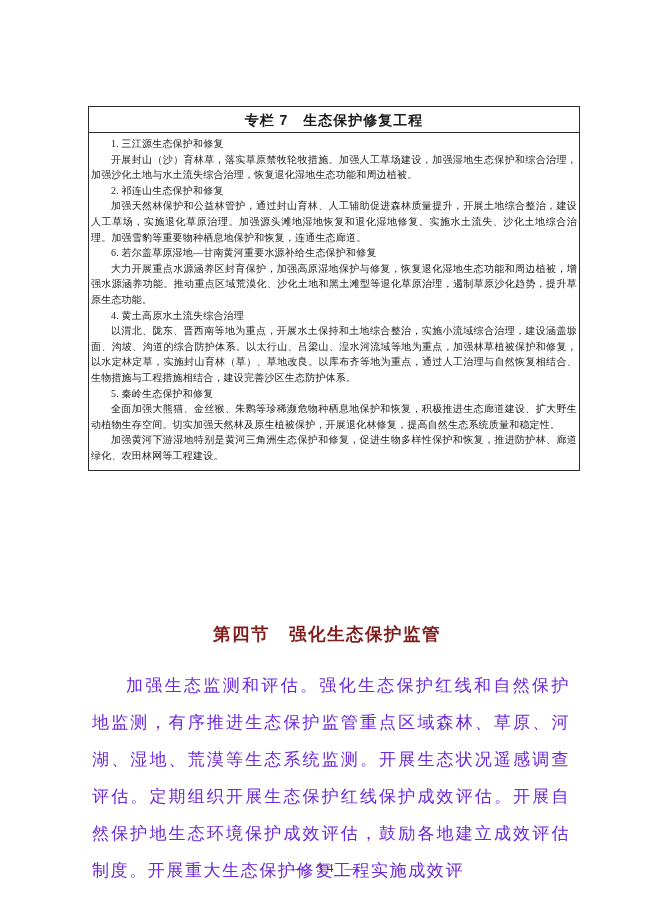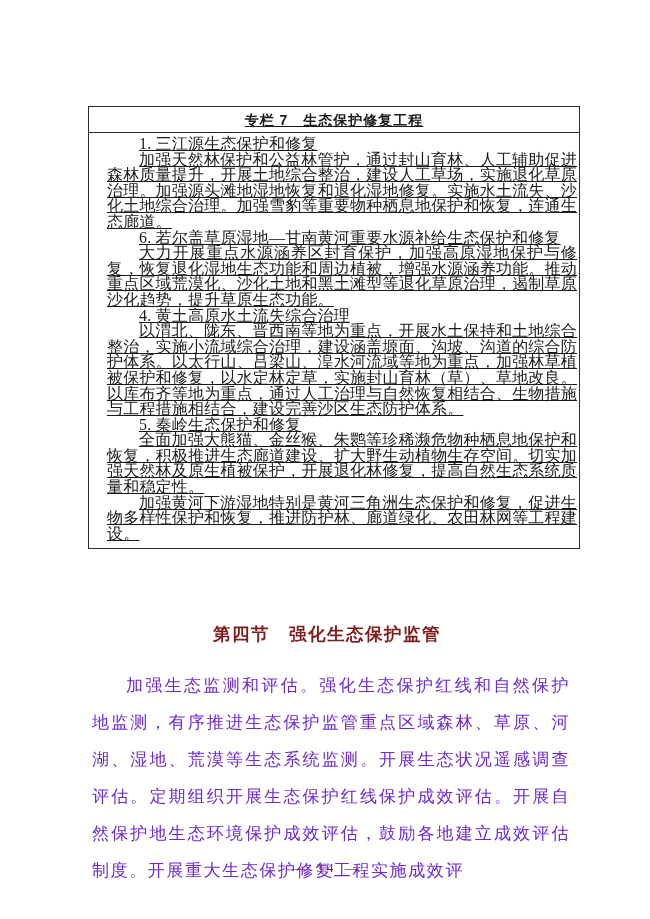--- a/index.html
+++ b/index.html
@@ -20,39 +20,37 @@
 
   
   .panel {
     position: absolute;
     left: 88px;
     top: 106px;
     width: 492px;
     border: 1px solid #2b2b2b;
     box-sizing: border-box;
     background: #ffffff;
-    text-decoration: underline;
   }
   .panel-title {
     text-align: center;
     font-family: "Liberation Sans", "DejaVu Sans", sans-serif;
     font-weight: bold;
     font-size: 14px;
     line-height: 18px;
     padding: 4px 0 3px 0;
     border-bottom: 1px solid #2b2b2b;
     letter-spacing: 1px;
   }
   .panel-body {
     padding: 3px 2px 7px 2px;
-    font-size: 16px;
+    font-size: 10px;
     line-height: 15.6px;
     text-align: justify;
     letter-spacing: 0.2px;
-    margin-left: 16px;
   }
   .box-item-heading {
     text-indent: 2em;
   }
   .box-item-body {
     text-indent: 2em;
     text-align: justify;
   }
 
   
@@ -99,20 +97,22 @@
 </style>
 </head>
 <body>
 
 <div class="page">
 
   <div class="panel">
     <div class="panel-title">专栏 7　生态保护修复工程</div>
     <div class="panel-body" id="box-items">
         <div class="box-item-heading">1. 三江源生态保护和修复</div>
+        <div class="box-item-body">开展封山（沙）育林草，落实草原禁牧轮牧措施。加强人工草场建设，加强湿地生态保护和综合治理，加强沙化土地与水土流失综合治理，恢复退化湿地生态功能和周边植被。</div>
+        <div class="box-item-heading">2. 祁连山生态保护和修复</div>
         <div class="box-item-body">加强天然林保护和公益林管护，通过封山育林、人工辅助促进森林质量提升，开展土地综合整治，建设人工草场，实施退化草原治理。加强源头滩地湿地恢复和退化湿地修复。实施水土流失、沙化土地综合治理。加强雪豹等重要物种栖息地保护和恢复，连通生态廊道。</div>
         <div class="box-item-heading">6. 若尔盖草原湿地—甘南黄河重要水源补给生态保护和修复</div>
         <div class="box-item-body">大力开展重点水源涵养区封育保护，加强高原湿地保护与修复，恢复退化湿地生态功能和周边植被，增强水源涵养功能。推动重点区域荒漠化、沙化土地和黑土滩型等退化草原治理，遏制草原沙化趋势，提升草原生态功能。</div>
         <div class="box-item-heading">4. 黄土高原水土流失综合治理</div>
         <div class="box-item-body">以渭北、陇东、晋西南等地为重点，开展水土保持和土地综合整治，实施小流域综合治理，建设涵盖塬面、沟坡、沟道的综合防护体系。以太行山、吕梁山、湟水河流域等地为重点，加强林草植被保护和修复，以水定林定草，实施封山育林（草）、草地改良。以库布齐等地为重点，通过人工治理与自然恢复相结合、生物措施与工程措施相结合，建设完善沙区生态防护体系。</div>
         <div class="box-item-heading">5. 秦岭生态保护和修复</div>
         <div class="box-item-body">全面加强大熊猫、金丝猴、朱鹮等珍稀濒危物种栖息地保护和恢复，积极推进生态廊道建设、扩大野生动植物生存空间。切实加强天然林及原生植被保护，开展退化林修复，提高自然生态系统质量和稳定性。</div>
         <div class="box-item-body">加强黄河下游湿地特别是黄河三角洲生态保护和修复，促进生物多样性保护和恢复，推进防护林、廊道绿化、农田林网等工程建设。</div>
       </div>
   </div>

